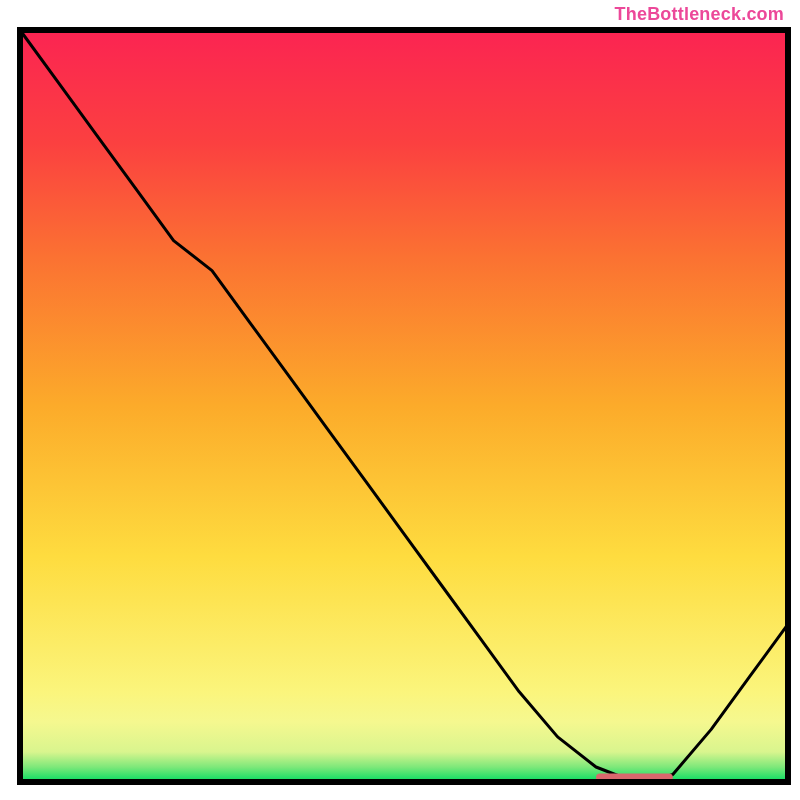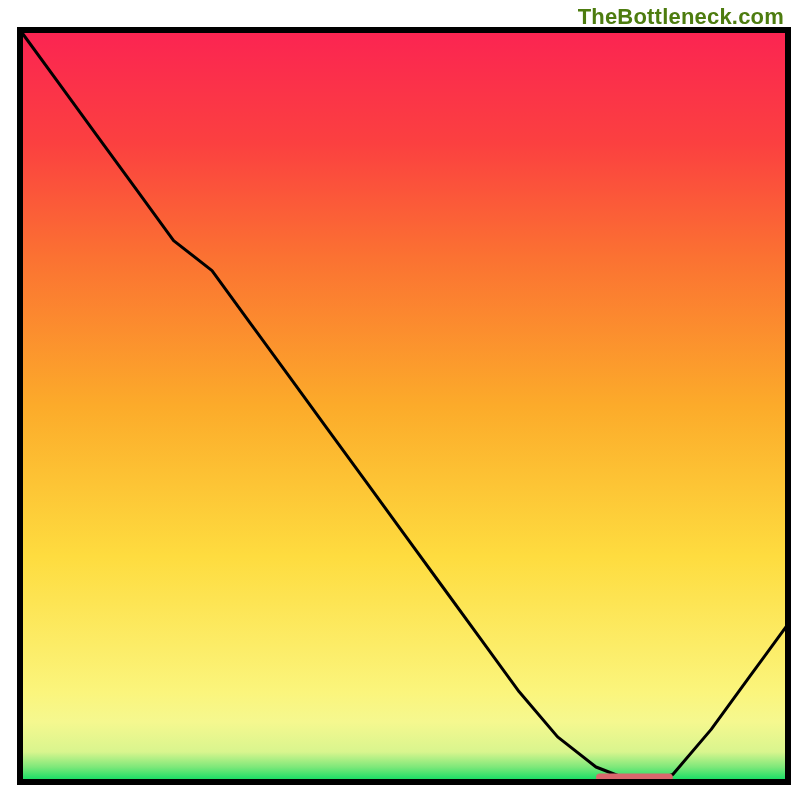--- a/index.html
+++ b/index.html
@@ -12,23 +12,23 @@
   }
   .container {
     position: relative;
     width: 800px;
     height: 800px;
   }
   .watermark {
     position: absolute;
     top: 4px;
     right: 16px;
-    font-size: 22px;
+    font-size: 18px;
     font-weight: 600;
-    color: #4d7c0f;
+    color: #ec4899;
     letter-spacing: 0.2px;
     text-align: center;
   }
   svg.plot {
     position: absolute;
     left: 0;
     top: 0;
   }
 </style>
 </head>

